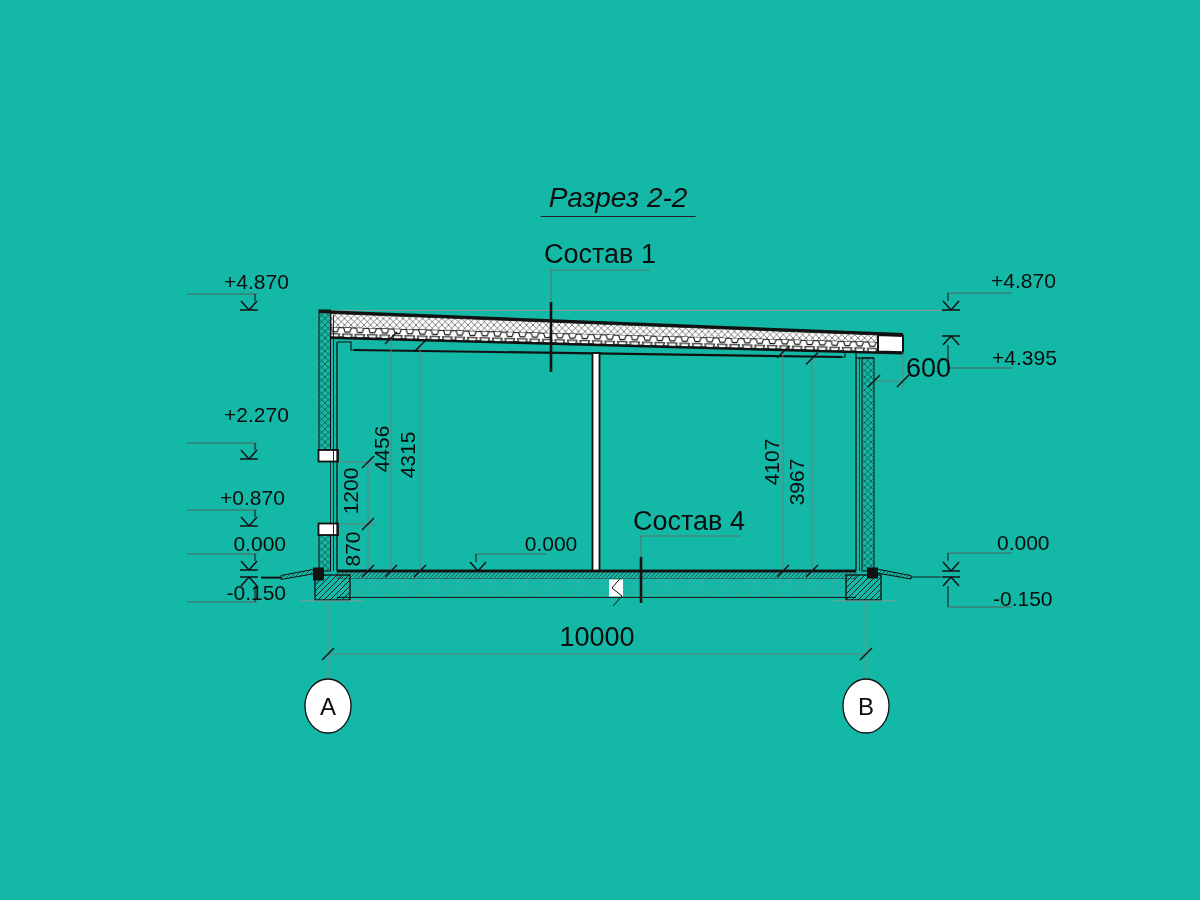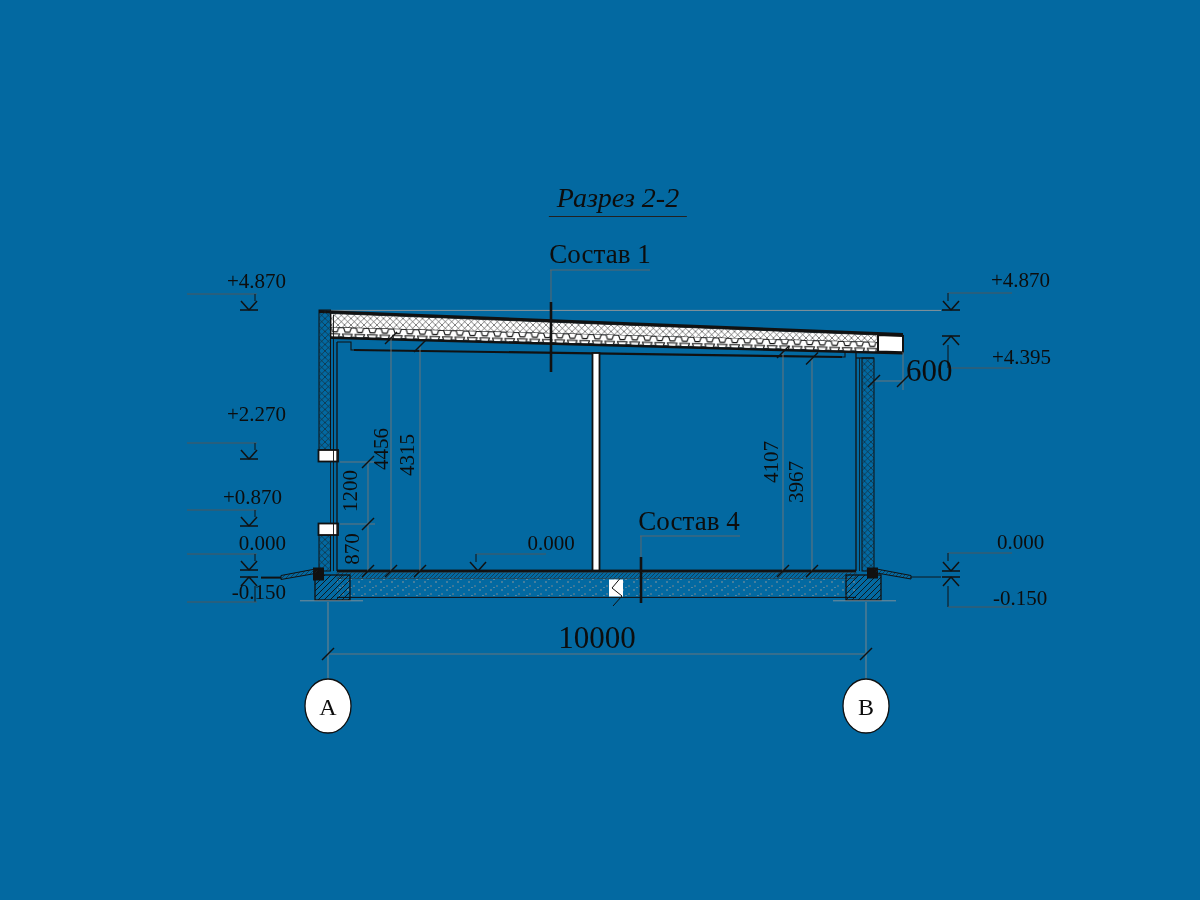--- a/index.html
+++ b/index.html
@@ -1,24 +1,24 @@
 <!DOCTYPE html>
 <html><head>
 <meta charset="utf-8">
 <style>
   html,body{margin:0;padding:0;background:#fff;}
-  #stage{position:relative;width:1200px;height:900px;background:#0369a1;overflow:hidden;
-         font-family:Liberation Serif, serif;color:#0d0d0d;}
+  #stage{position:relative;width:1200px;height:900px;background:#14b8a6;overflow:hidden;
+         font-family:Liberation Sans, sans-serif;color:#0d0d0d;}
   #stage svg{position:absolute;left:0;top:0;}
   .t{position:absolute;white-space:nowrap;color:#0d0d0d;line-height:1;}
   .c{transform:translate(-50%,-50%);}
   .rot{transform:translate(-50%,-50%) rotate(-90deg);}
   .elev{font-size:21px;margin-left:40px;}
   .dimtxt{font-size:21px;}
-  .big{font-size:31px;}
+  .big{font-size:27px;}
   .callout{font-size:27px;}
   .leftcol{width:62px;text-align:right;}
   .title{font-size:28px;font-style:italic;border-bottom:1.6px solid #222;
          padding:0 8px 4px 8px;transform:translateX(-50%);}
   .axis{font-size:24px;}
 </style>
 </head>
 <body>
 
 <div id="stage">

